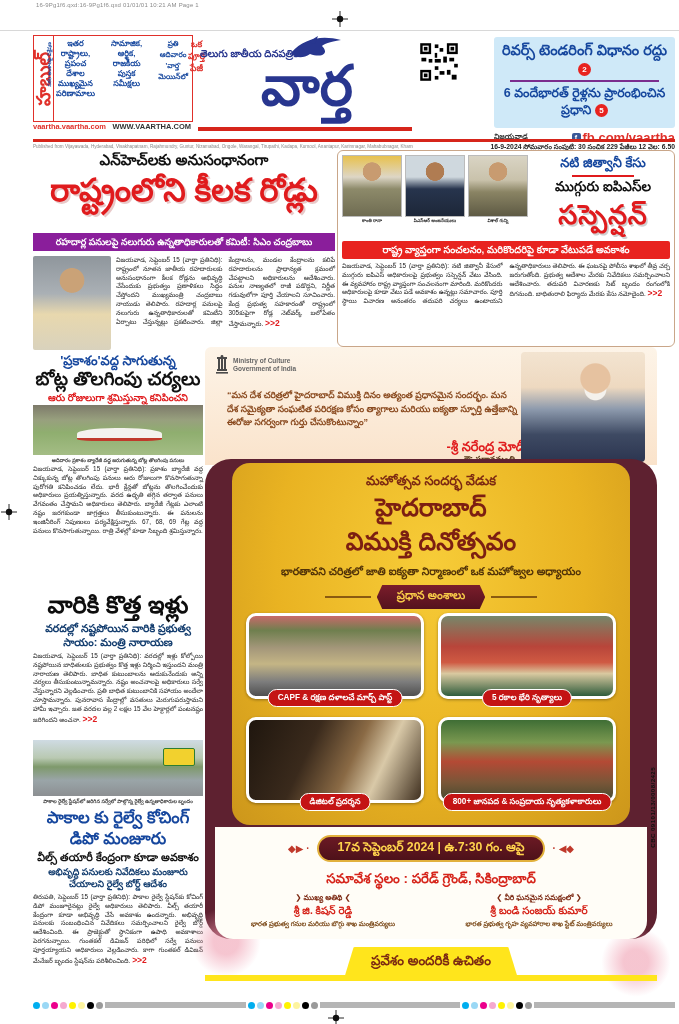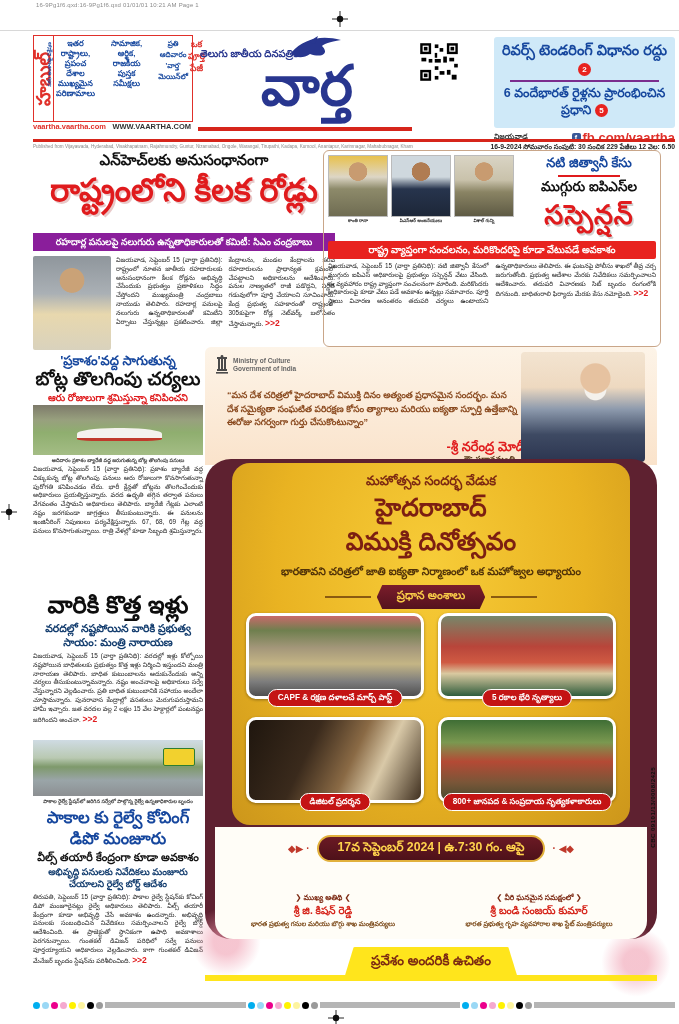--- a/index.html
+++ b/index.html
@@ -45,21 +45,21 @@
   .lead-kicker{left:33px;top:151px;width:302px;text-align:center;font-size:15px;font-weight:900;color:#121212;}
   .lead-head{left:33px;top:169px;width:302px;text-align:center;font-size:32px;font-weight:900;color:#e01b1d;line-height:1.35;text-shadow:2px 2px 0 rgba(150,10,10,.22);}
   .lead-sub{left:33px;top:233px;width:302px;height:18px;background:#8a1e9b;color:#fff;font-size:9.3px;font-weight:800;text-align:center;line-height:18px;}
   .lead-body{left:33px;top:256px;width:302px;height:96px;display:flex;gap:5px;}
   .lead-photo{width:78px;height:94px;border-radius:2px;
     background:radial-gradient(circle at 50% 26%,#caa277 15%,rgba(0,0,0,0) 16%),
     linear-gradient(180deg,#8f969c 0%,#aab0b5 40%,#e8d8ae 62%,#d9d2bd 100%);}
   .body-text{flex:1;column-count:2;column-gap:6px;font-size:6.4px;line-height:1.38;text-align:justify;color:#222;}
   .jump{color:#e01b1d;font-weight:900;font-size:8.5px;}
   
-  .susp-box{left:323px;top:150px;width:338px;height:197px;border:1px solid #c9a689;border-radius:6px;box-sizing:border-box;padding:4px;}
+  .susp-box{left:337px;top:150px;width:338px;height:197px;border:1px solid #c9a689;border-radius:6px;box-sizing:border-box;padding:4px;}
   .susp-top{display:flex;}
   .susp-photos{width:190px;display:flex;gap:3px;}
   .off{width:60px;}
   .off-photo{width:60px;height:62px;border:1px solid #bbb;box-sizing:border-box;}
   .off1{background:radial-gradient(circle at 50% 26%,#c89b70 17%,rgba(0,0,0,0) 18%),linear-gradient(180deg,#e8c14d 0%,#ddd6c6 35%,#8d8a6a 55%,#6f6c52 100%);}
   .off2{background:radial-gradient(circle at 50% 26%,#b07c52 17%,rgba(0,0,0,0) 18%),linear-gradient(180deg,#cfd8de 0%,#cfd8de 35%,#27344d 55%,#1d2738 100%);}
   .off3{background:radial-gradient(circle at 50% 26%,#c89b70 17%,rgba(0,0,0,0) 18%),linear-gradient(180deg,#d9d4c4 0%,#c9c2ab 40%,#8a8464 60%,#5e5a44 100%);}
   .off-cap{font-size:4.6px;text-align:center;color:#333;font-weight:700;margin-top:1px;}
   .susp-right{flex:1;text-align:center;padding-left:4px;}
   .susp-kicker{font-size:13px;font-weight:900;color:#16479e;}
@@ -343,20 +343,21 @@
         </div>
       </div>
     </div>
 
     <div class="white-panel">
       <div class="date-row">
         <span class="orn">◆▶ ·</span>
         <span class="date-ribbon">17వ సెప్టెంబర్ 2024 | ఉ.7:30 గం. ఆపై</span>
         <span class="orn">· ◀◆</span>
       </div>
+      <div class="venue">సమావేశ స్థలం : పరేడ్ గ్రౌండ్, సికింద్రాబాద్</div>
       <div class="guests">
         <div class="guest">
           <div class="guest-label">❯  ముఖ్య అతిథి  ❮</div>
           <div class="guest-name">శ్రీ జి. కిషన్ రెడ్డి</div>
           <div class="guest-role">భారత ప్రభుత్వ గనుల మరియు బొగ్గు శాఖ మంత్రివర్యులు</div>
         </div>
         <div class="guest">
           <div class="guest-label">❮  వీరి ఘనమైన సమక్షంలో  ❯</div>
           <div class="guest-name">శ్రీ బండి సంజయ్ కుమార్</div>
           <div class="guest-role">భారత ప్రభుత్వ గృహ వ్యవహారాల శాఖ స్టేట్ మంత్రివర్యులు</div>

